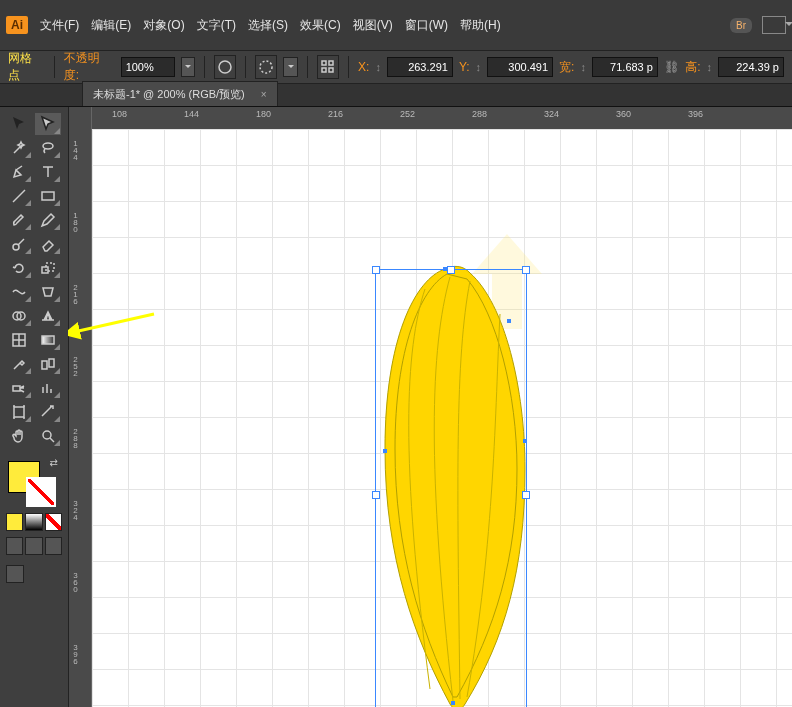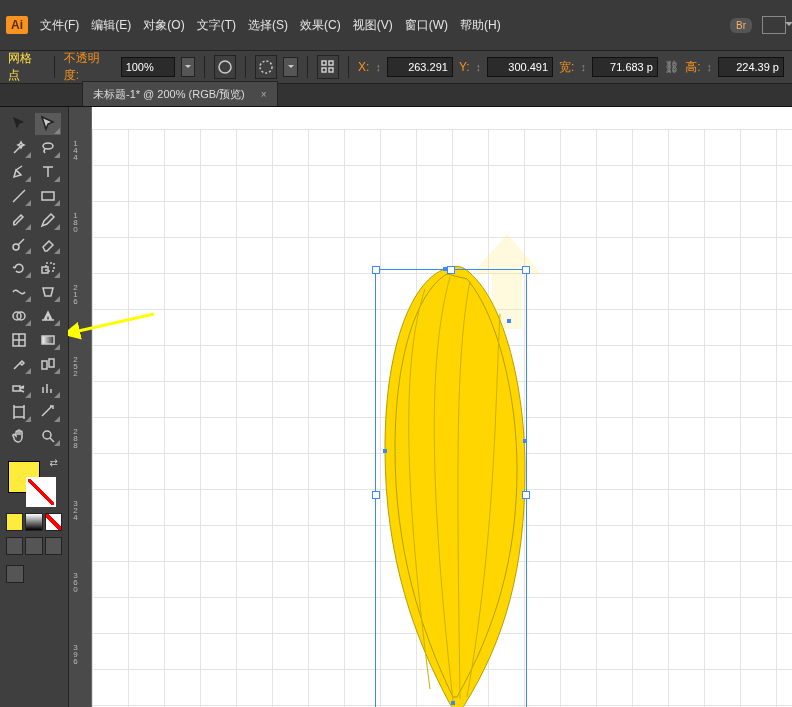--- a/index.html
+++ b/index.html
@@ -319,20 +319,31 @@
         <span class="tick" style="top: 226px;">252</span>
         <span class="tick" style="top: 298px;">288</span>
         <span class="tick" style="top: 370px;">324</span>
         <span class="tick" style="top: 442px;">360</span>
         <span class="tick" style="top: 514px;">396</span>
         <span class="tick" style="top: 586px;">432</span>
       </div>
   </div>
 
   <div class="canvas-area">
+    <div class="hruler" id="hruler">
+        <span class="tick" style="left: 20px;">108</span>
+        <span class="tick" style="left: 92px;">144</span>
+        <span class="tick" style="left: 164px;">180</span>
+        <span class="tick" style="left: 236px;">216</span>
+        <span class="tick" style="left: 308px;">252</span>
+        <span class="tick" style="left: 380px;">288</span>
+        <span class="tick" style="left: 452px;">324</span>
+        <span class="tick" style="left: 524px;">360</span>
+        <span class="tick" style="left: 596px;">396</span>
+      </div>
     <div class="artboard">
 
       <svg class="shape" style="left:370px;top:100px;opacity:.25" width="90" height="110" viewBox="0 0 90 110">
         <path d="M45 5 L80 45 L60 45 L60 100 L30 100 L30 45 L10 45 Z" fill="#ffe97a"></path>
       </svg>
 
       <svg class="shape" style="left:283px;top:130px" width="160" height="460" viewBox="0 0 160 460">
         <path class="banana" d="M70 10 C40 20,10 80,10 190 C10 300,40 380,75 445 C80 453,85 453,90 445 C130 380,150 310,150 210 C150 130,130 45,95 14 C88 6,78 6,70 10 Z
            M72 15 C45 30,20 90,20 190 C20 290,45 370,78 438 L82 438 C120 370,142 300,142 210 C142 135,122 55,92 20 Z"></path>
         <path class="banana-line" d="M50 30 C30 90,25 200,55 430"></path>

